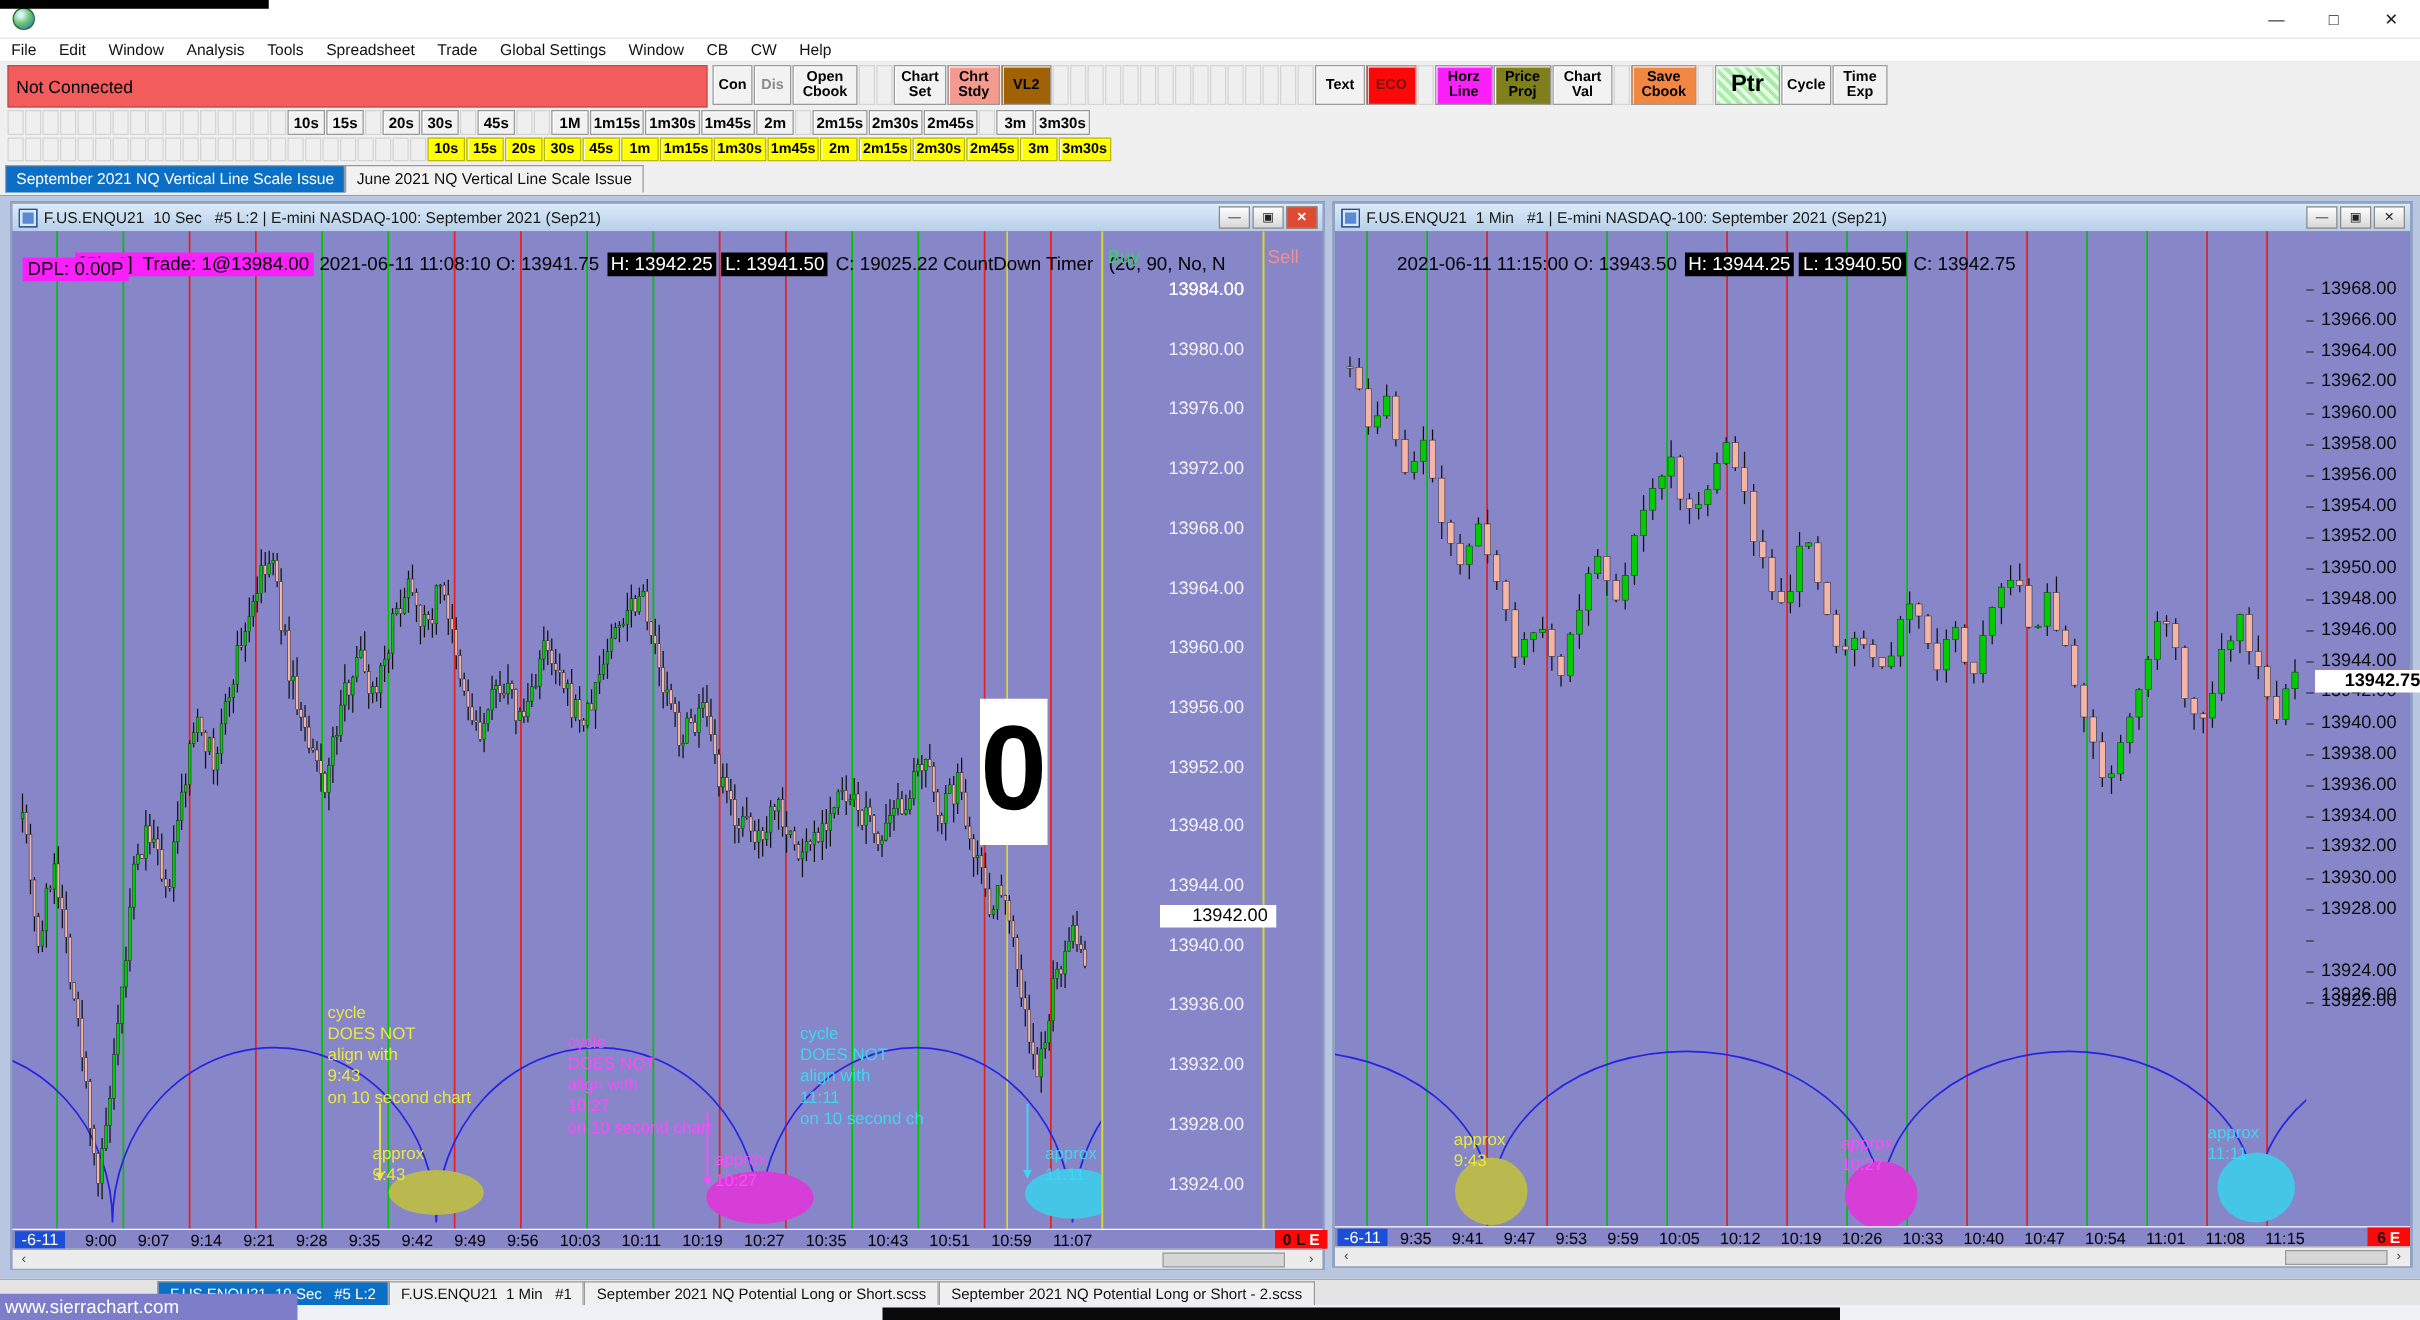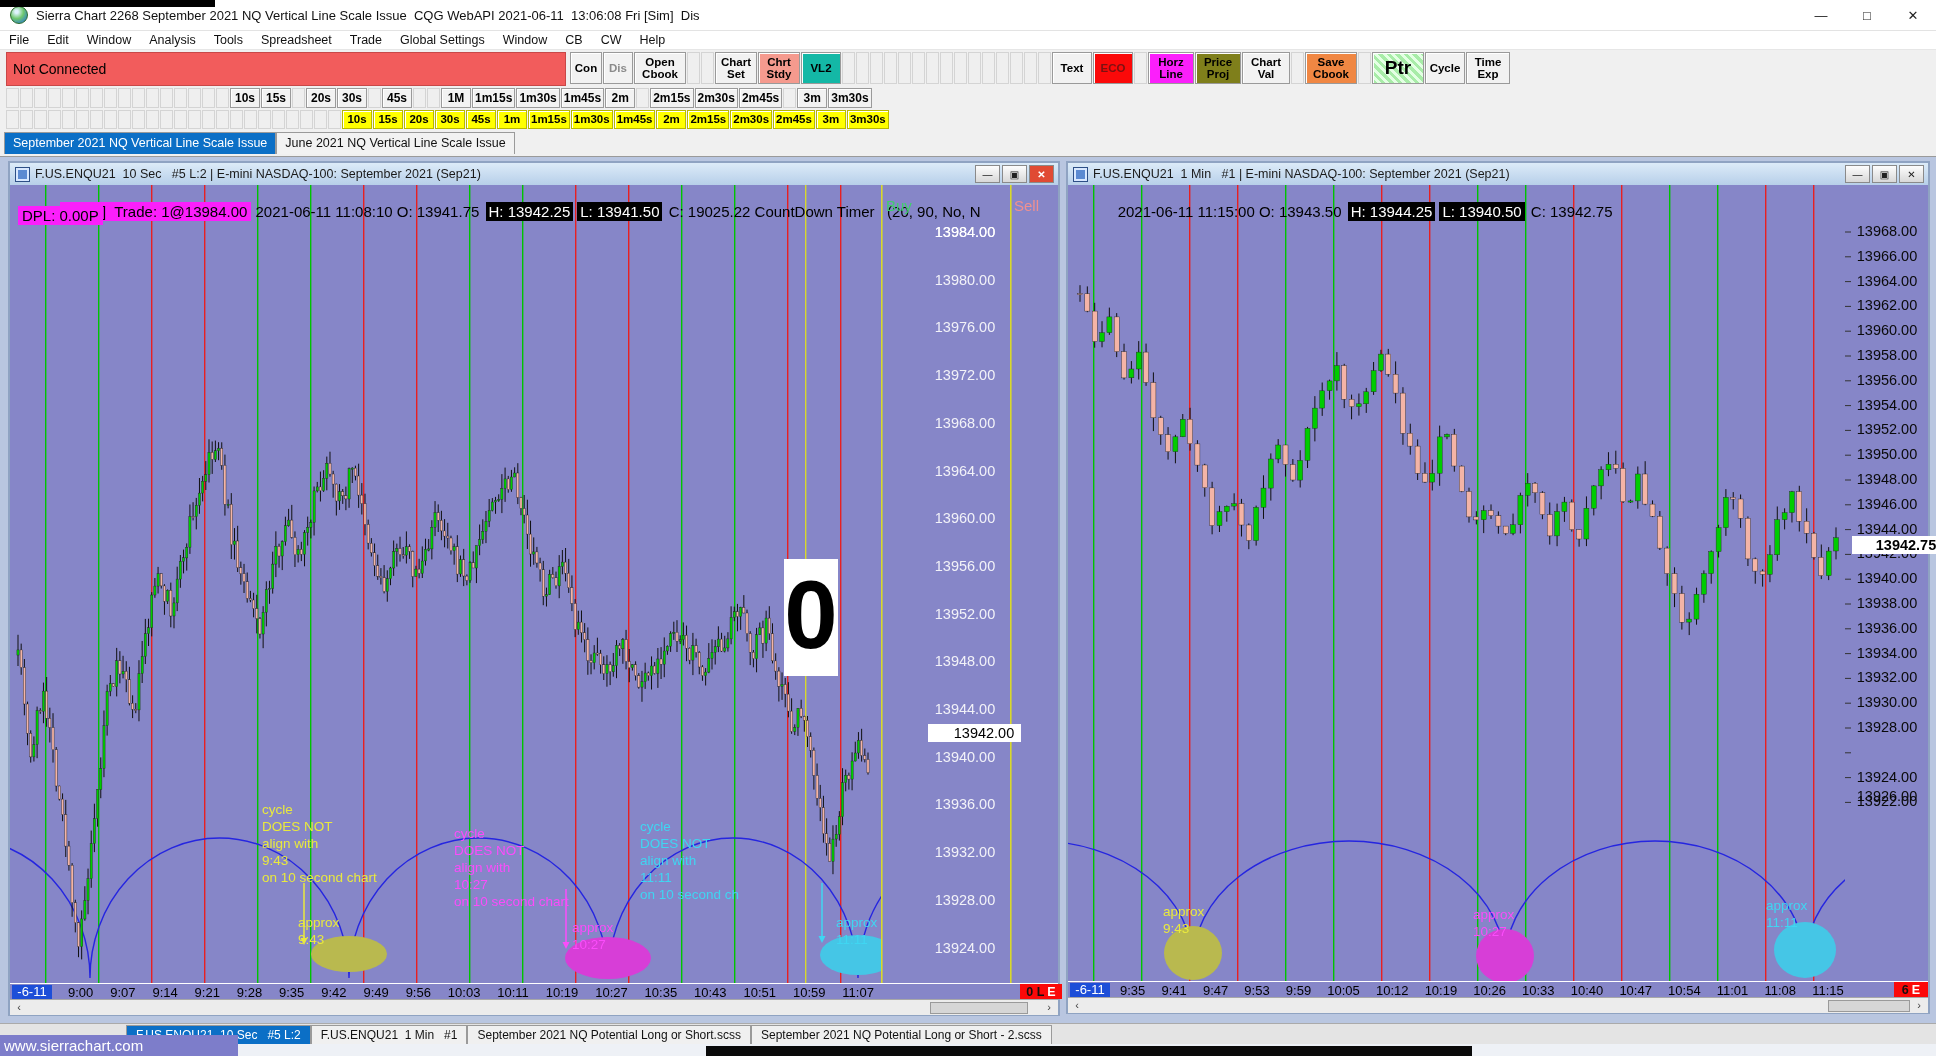--- a/index.html
+++ b/index.html
@@ -87,21 +87,20 @@
     font-size:15px;line-height:21px;padding-left:4px;z-index:10;box-sizing:border-box;}
 </style>
 </head>
 <body>
 
 <div class="app">
   <div class="topstrip"></div>
 
   <div class="titlebar">
     <div class="globe"></div>
-    <span class="title">Sierra Chart 2268 September 2021 NQ Vertical Line Scale Issue  CQG WebAPI 2021-06-11  13:06:08 Fri [Sim]  Dis</span>
     <div class="wcs">
       <div class="wc">—</div>
       <div class="wc">□</div>
       <div class="wc">✕</div>
     </div>
   </div>
 
   <div class="menubar" id="menubar">
       <div class="mitem">File</div>
       <div class="mitem">Edit</div>
@@ -120,21 +119,21 @@
   <div class="toolbar">
     <div class="trow r1" id="trow1">
       <div class="ncbar">Not Connected</div>
     <div class="tbtn" style="width: 32px;">Con</div>
         <div class="tbtn dimtxt" style="width: 30px;">Dis</div>
         <div class="tbtn" style="width: 52px;">Open Cbook</div>
         <div class="tslot"></div>
         <div class="tslot"></div>
         <div class="tbtn" style="width: 42px;">Chart Set</div>
         <div class="tbtn" style="width: 42px; background: rgb(245, 154, 142);">Chrt Stdy</div>
-        <div class="tbtn" style="width: 40px; background: #14b8a6;">VL2</div>
+        <div class="tbtn" style="width: 40px; background: #a16207;">VL2</div>
         <div class="tslot"></div>
         <div class="tslot"></div>
         <div class="tslot"></div>
         <div class="tslot"></div>
         <div class="tslot"></div>
         <div class="tslot"></div>
         <div class="tslot"></div>
         <div class="tslot"></div>
         <div class="tslot"></div>
         <div class="tslot"></div>

